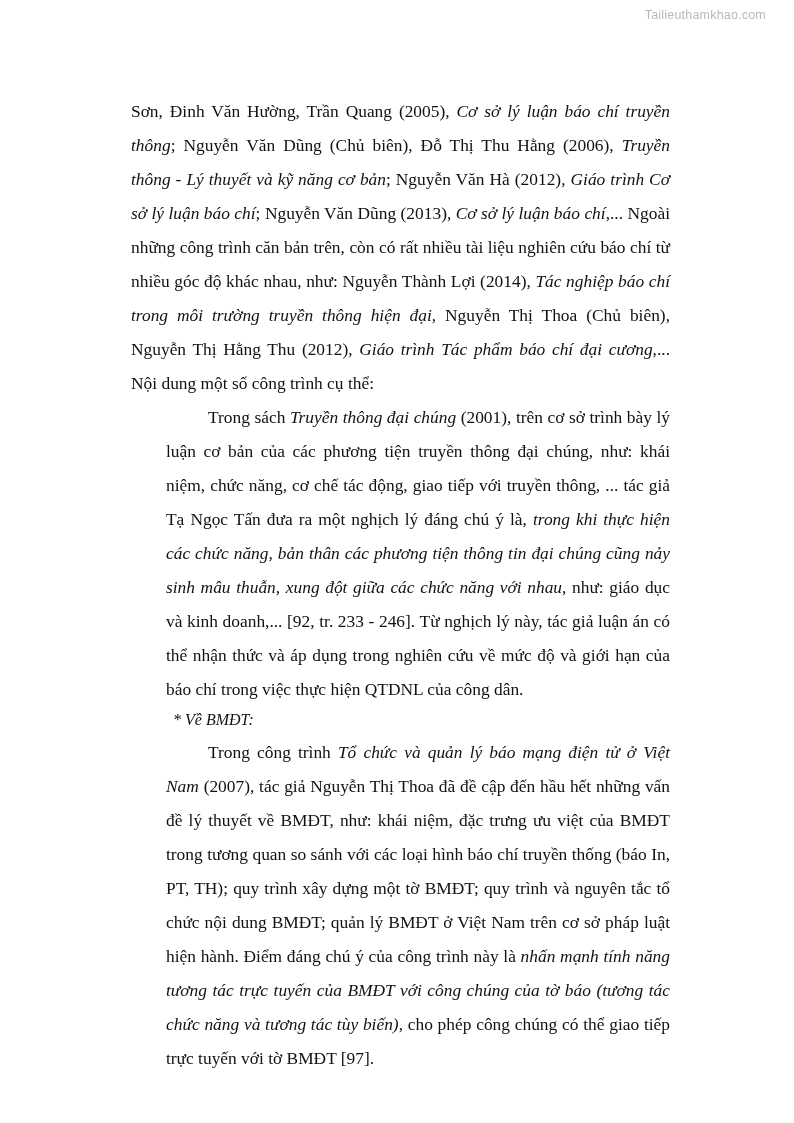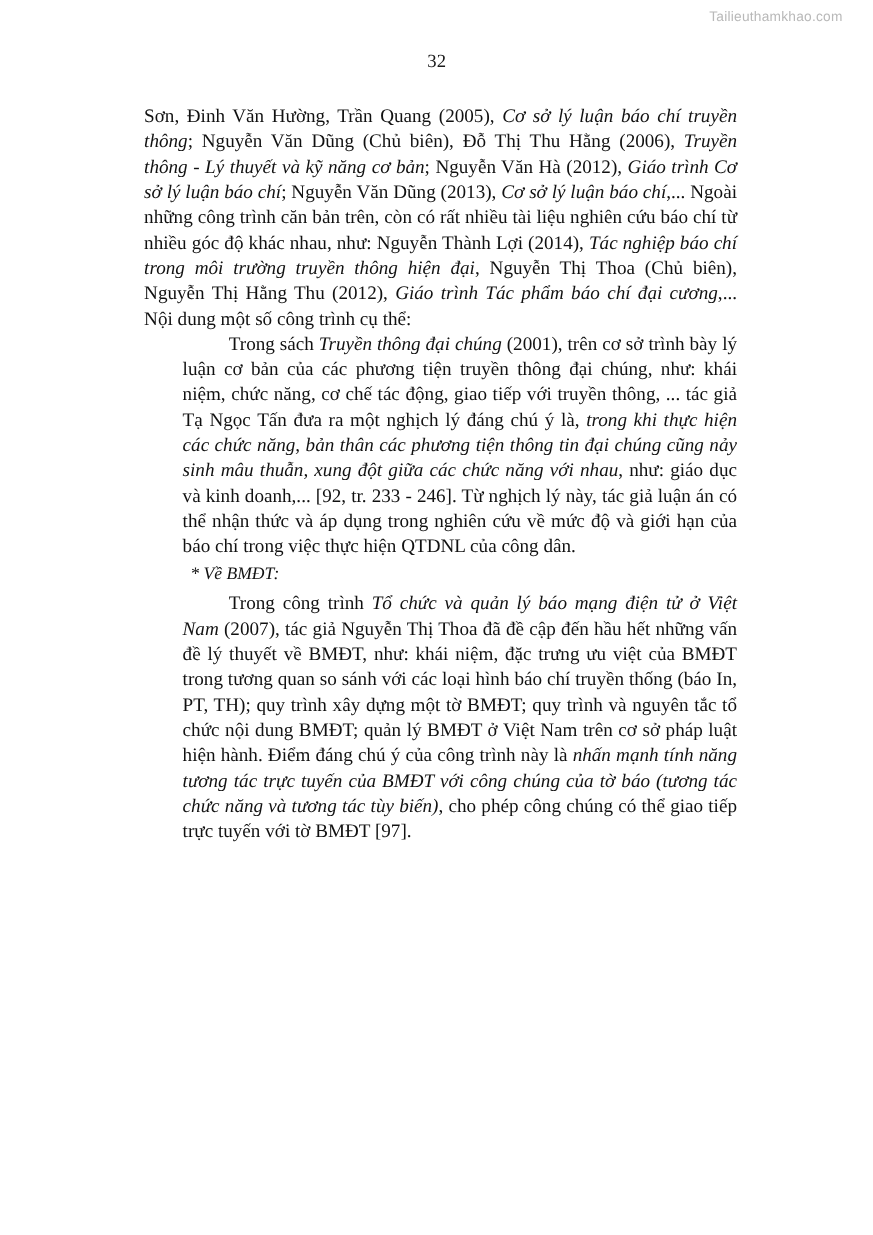--- a/index.html
+++ b/index.html
@@ -42,21 +42,21 @@
     position: absolute;
     left: 131px;
     top: 94px;
     width: 539px;
   }
   p.para {
     margin: 0;
     text-align: justify;
     text-justify: inter-word;
     font-size: 17.4px;
-    line-height: 23px;
+    line-height: 34px;
     color: #111111;
     text-indent: 0;
   }
   p.para.indent {
     text-indent: 42px;
     margin-left: 35px;
   }
   p.heading-line {
     margin: 0;
     font-size: 16px;
@@ -69,21 +69,20 @@
     font-style: italic;
   }
 </style>
 </head>
 <body>
 
 <div class="page">
 
   <div class="watermark">Tailieuthamkhao.com</div>
 
-  <div class="page-number">32</div>
 
   <div class="content" id="body-content">
       <p class="para"><span>Sơn, Đinh Văn Hường, Trần Quang (2005), </span><i class="ital">Cơ sở lý luận báo chí truyền thông</i><span>; Nguyễn Văn Dũng (Chủ biên), Đỗ Thị Thu Hằng (2006), </span><i class="ital">Truyền thông - Lý thuyết và kỹ năng cơ bản</i><span>; Nguyễn Văn Hà (2012), </span><i class="ital">Giáo trình Cơ sở lý luận báo chí</i><span>; Nguyễn Văn Dũng (2013), </span><i class="ital">Cơ sở lý luận báo chí</i><span>,... Ngoài những công trình căn bản trên, còn có rất nhiều tài liệu nghiên cứu báo chí từ nhiều góc độ khác nhau, như: Nguyễn Thành Lợi (2014), </span><i class="ital">Tác nghiệp báo chí trong môi trường truyền thông hiện đại</i><span>, Nguyễn Thị Thoa (Chủ biên), Nguyễn Thị Hằng Thu (2012), </span><i class="ital">Giáo trình Tác phẩm báo chí đại cương</i><span>,... Nội dung một số công trình cụ thể:</span></p>
       <p class="para indent"><span>Trong sách </span><i class="ital">Truyền thông đại chúng</i><span> (2001), trên cơ sở trình bày lý luận cơ bản của các phương tiện truyền thông đại chúng, như: khái niệm, chức năng, cơ chế tác động, giao tiếp với truyền thông, ... tác giả Tạ Ngọc Tấn đưa ra một nghịch lý đáng chú ý là, </span><i class="ital">trong khi thực hiện các chức năng, bản thân các phương tiện thông tin đại chúng cũng nảy sinh mâu thuẫn, xung đột giữa các chức năng với nhau</i><span>, như: giáo dục và kinh doanh,... [92, tr. 233 - 246]. Từ nghịch lý này, tác giả luận án có thể nhận thức và áp dụng trong nghiên cứu về mức độ và giới hạn của báo chí trong việc thực hiện QTDNL   của công dân.</span></p>
       <p class="heading-line"><i class="ital">* Về BMĐT:</i></p>
       <p class="para indent"><span>Trong công trình </span><i class="ital">Tổ chức và quản lý báo mạng điện tử ở Việt Nam</i><span> (2007), tác giả Nguyễn Thị Thoa đã đề cập đến hầu hết những vấn đề lý thuyết về BMĐT, như: khái niệm, đặc trưng ưu việt của BMĐT trong tương quan so sánh với các loại hình báo chí truyền thống (báo In, PT, TH); quy trình xây dựng một tờ BMĐT; quy trình và nguyên tắc tổ chức nội dung BMĐT; quản lý BMĐT ở Việt Nam trên cơ sở pháp luật hiện hành. Điểm đáng chú ý của công trình này là </span><i class="ital">nhấn mạnh tính năng tương tác trực tuyến của BMĐT với công chúng của tờ báo (tương tác chức năng và tương tác tùy biến)</i><span>, cho phép công chúng có thể giao tiếp trực tuyến với tờ BMĐT [97].</span></p>
     </div>
 
 </div>
 

